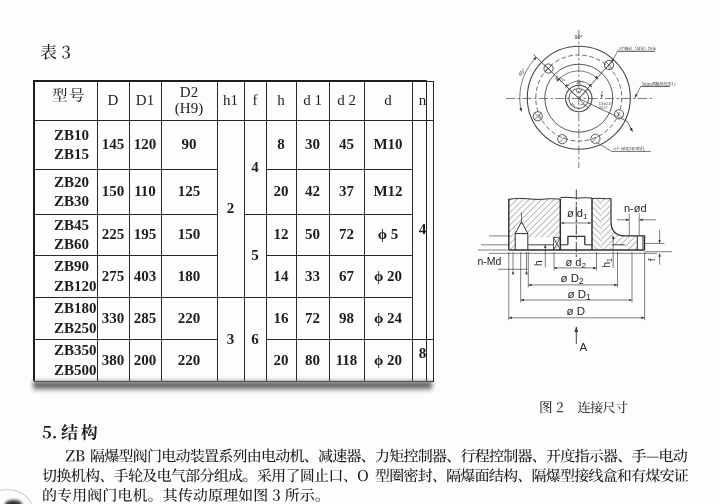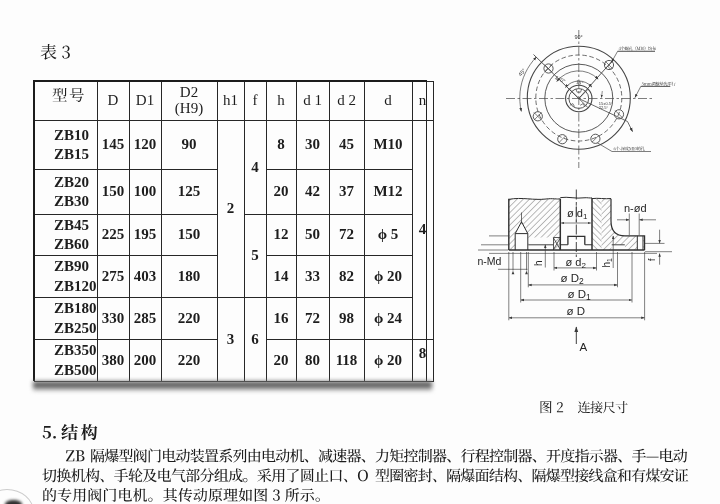--- a/index.html
+++ b/index.html
@@ -50,21 +50,21 @@
         <td class="v" rowspan="2">4</td>
         <td class="v">8</td>
         <td class="v">30</td>
         <td class="v">45</td>
         <td class="v">M10</td>
         <td class="v" rowspan="5">4</td>
       </tr>
 <tr style="height:45px">
         <td class="m">ZB20<br>ZB30</td>
         <td class="v">150</td>
-        <td class="v">100</td>
+        <td class="v">110</td>
         <td class="v">125</td>
         <td class="v">20</td>
         <td class="v">42</td>
         <td class="v">37</td>
         <td class="v">M12</td>
       </tr>
 <tr style="height:41px">
         <td class="m">ZB45<br>ZB60</td>
         <td class="v">225</td>
         <td class="v">195</td>
@@ -75,21 +75,21 @@
         <td class="v">72</td>
         <td class="v">ϕ 5</td>
       </tr>
 <tr style="height:42px">
         <td class="m">ZB90<br>ZB120</td>
         <td class="v">275</td>
         <td class="v">403</td>
         <td class="v">180</td>
         <td class="v">14</td>
         <td class="v">33</td>
-        <td class="v">82</td>
+        <td class="v">67</td>
         <td class="v">ϕ 20</td>
       </tr>
 <tr style="height:42px">
         <td class="m">ZB180<br>ZB250</td>
         <td class="v">330</td>
         <td class="v">285</td>
         <td class="v">220</td>
         <td class="v" rowspan="2">3</td>
         <td class="v" rowspan="2">6</td>
         <td class="v">16</td>

